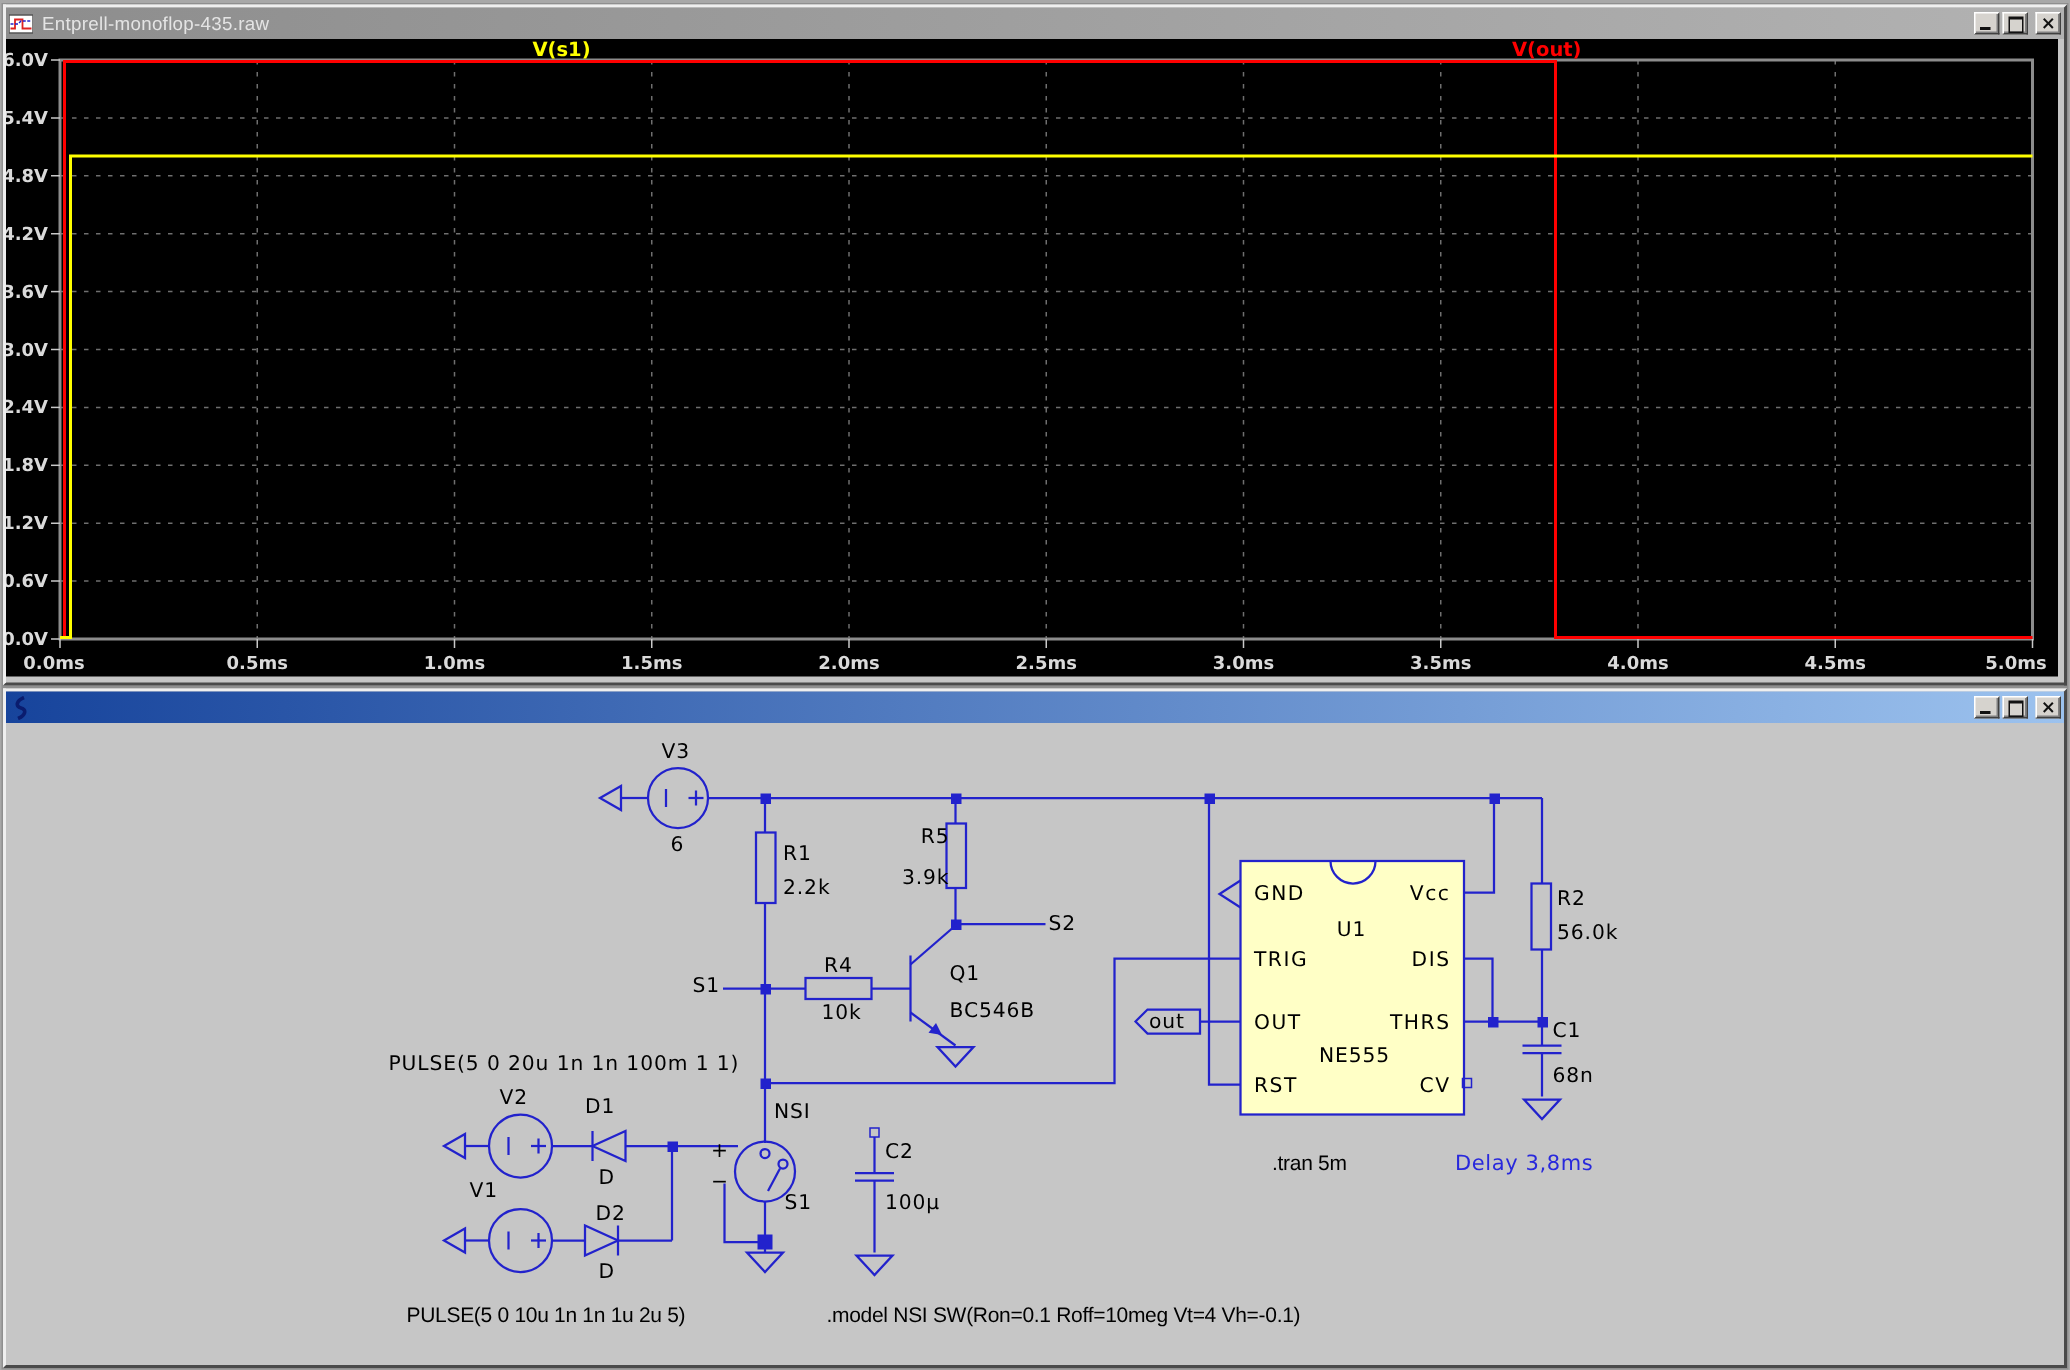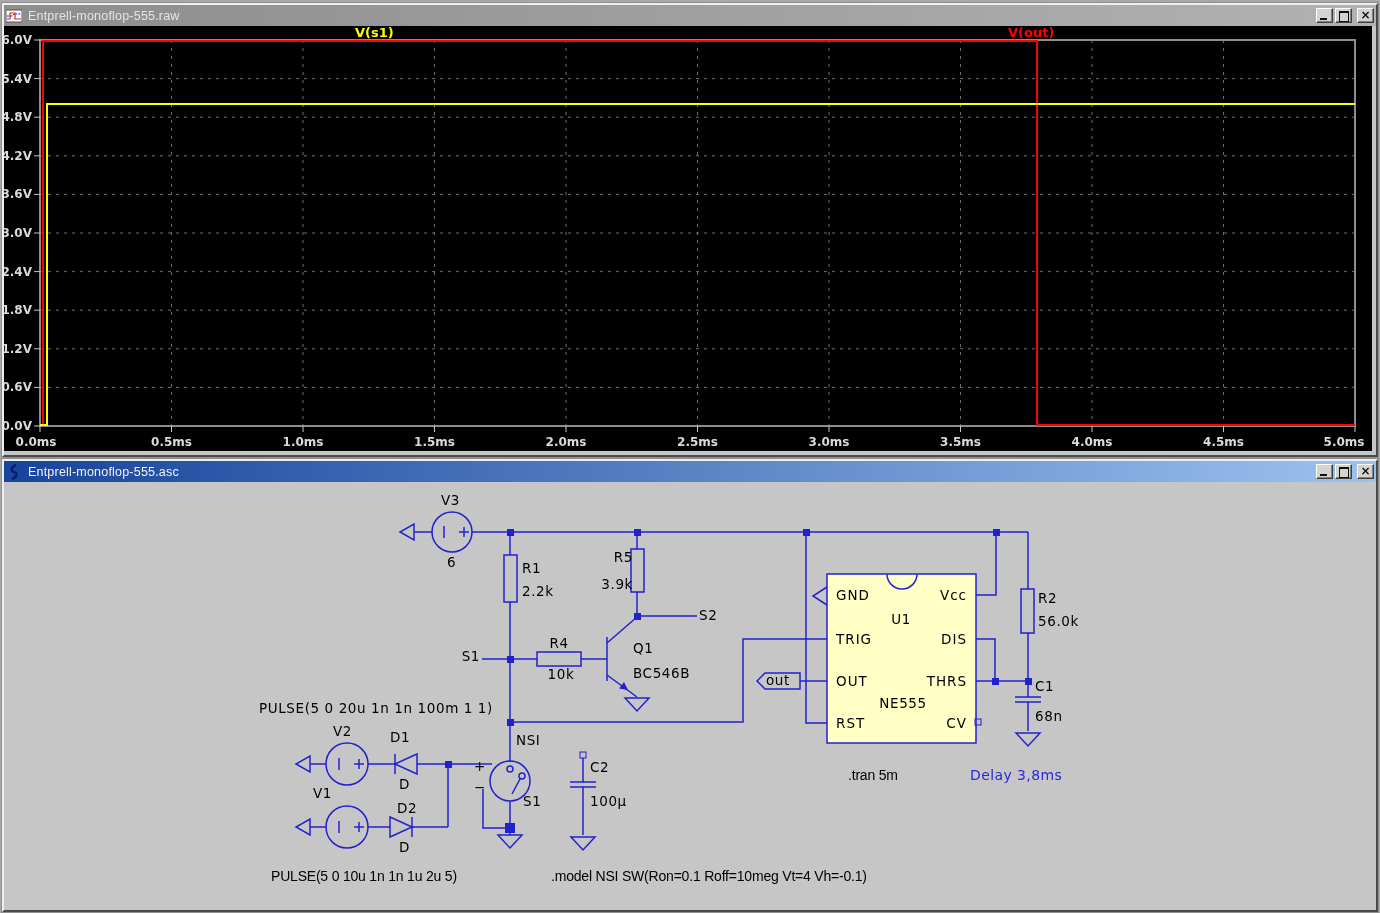--- a/index.html
+++ b/index.html
@@ -57,21 +57,21 @@
 </head>
 <body>
 
 <div class="window win-plot">
   <div class="titlebar inactive">
     <svg class="win-icon" viewBox="0 0 16 16">
       <rect x="0" y="2" width="16" height="12" fill="#ffffff" stroke="#555"></rect>
       <polyline points="1,11 4,11 4,5 9,5 9,11 15,11" fill="none" stroke="#d22" stroke-width="1.2"></polyline>
       <polyline points="1,8 6,8 8,6 15,6" fill="none" stroke="#22c" stroke-width="1" stroke-dasharray="2,1"></polyline>
     </svg>
-    <span class="title-text">Entprell-monoflop-555.raw</span>
+    <span class="title-text">Entprell-monoflop-435.raw</span>
     <span class="btns">
       <button class="wbtn">
           <span class="g-min"></span>
         </button>
       <button class="wbtn">
           <span class="g-max"></span>
         </button>
       <button class="wbtn gap">
           <span class="g-close">×</span>
         </button>
@@ -163,21 +163,20 @@
     <text class="trace-lbl" fill="#ffff00" x="351" y="11">V(s1)</text>
     <text class="trace-lbl" fill="#ff0000" x="1004" y="11">V(out)</text>
   </svg>
 </div>
 
 <div class="window win-sch">
   <div class="titlebar active">
     <svg class="win-icon" viewBox="0 0 16 16">
       <path d="M10 1 C5 3 4 7 8 8 C12 9 11 13 6 15" fill="none" stroke="#0a1c6e" stroke-width="2.4"></path>
     </svg>
-    <span class="title-text">Entprell-monoflop-555.asc</span>
     <span class="btns">
       <button class="wbtn">
           <span class="g-min"></span>
         </button>
       <button class="wbtn">
           <span class="g-max"></span>
         </button>
       <button class="wbtn gap">
           <span class="g-close">×</span>
         </button>

